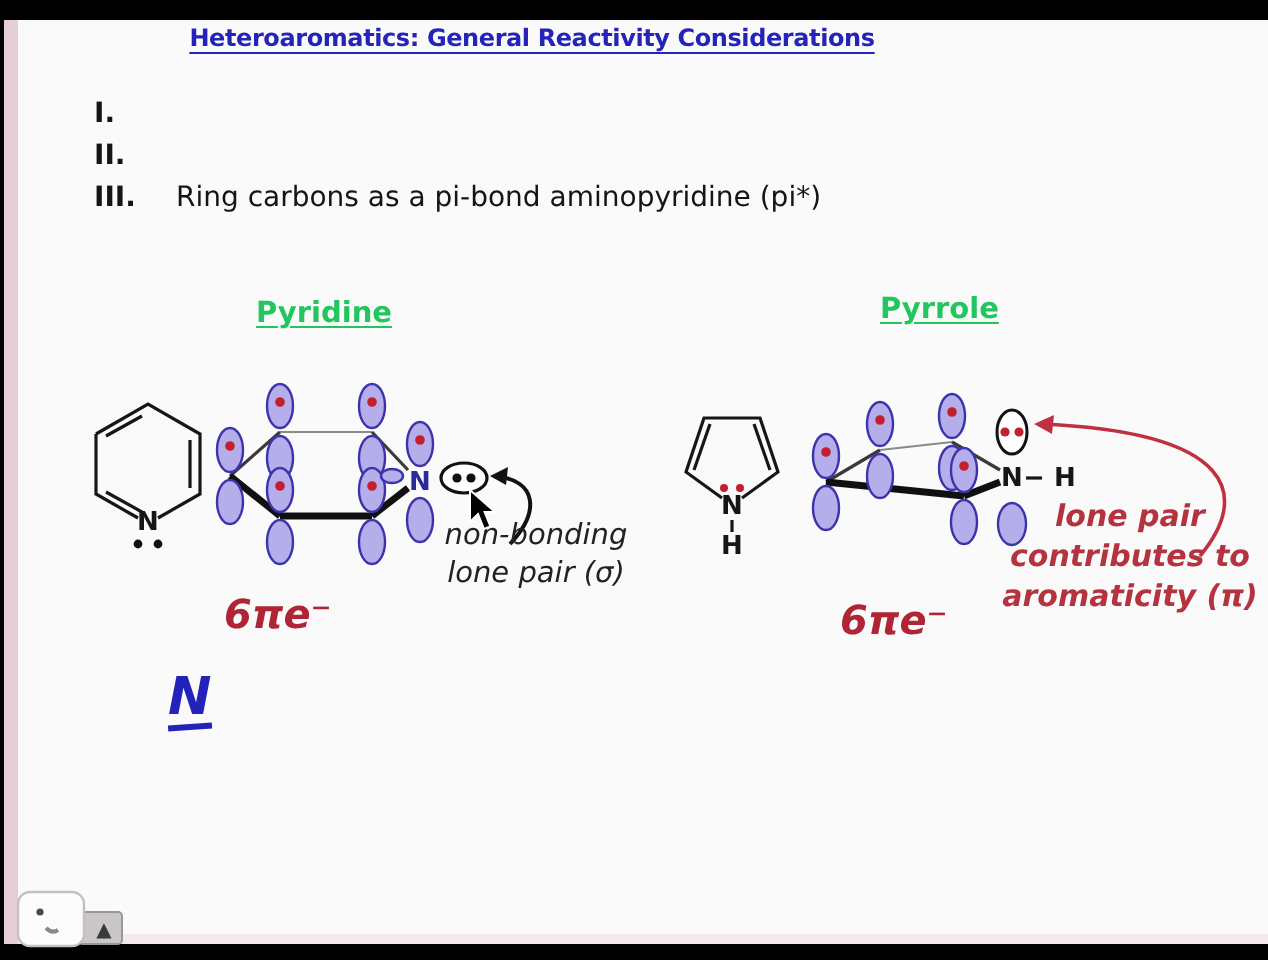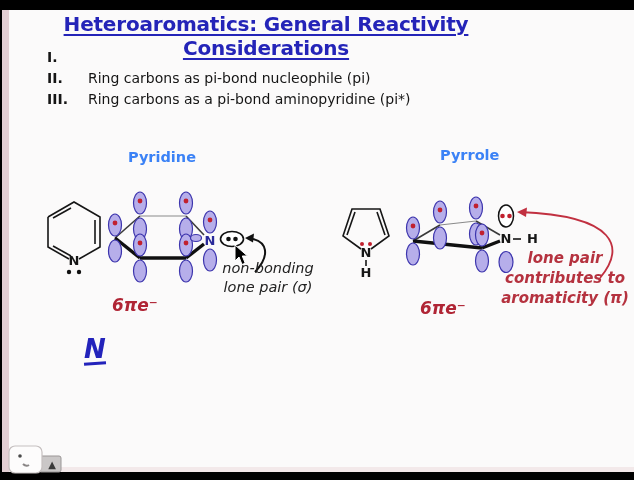--- a/index.html
+++ b/index.html
@@ -4,30 +4,30 @@
 <style>
   html,body{margin:0;padding:0;background:#000;}
   #stage{position:relative;width:634px;height:480px;background:#000;overflow:hidden;
          font-family:"DejaVu Sans","Liberation Sans",sans-serif;}
   #content{position:absolute;left:2px;top:10px;width:632px;height:462px;background:#fbfafa;}
   #left-border{position:absolute;left:0;top:0;width:7px;height:100%;background:#e3cfd4;}
   #bottom-border{position:absolute;left:7px;bottom:0;width:625px;height:5px;background:#f3e9ea;}
 
   .abs{position:absolute;}
   #slide-title{left:0;top:12px;width:532px;text-align:center;color:#2424b8;font-weight:bold;
-    font-size:20px;letter-spacing:-0.2px;text-decoration:underline;text-underline-offset:3px;}
+    font-size:12px;letter-spacing:-0.2px;text-decoration:underline;text-underline-offset:3px;}
   #outline{left:47px;top:47px;font-size:14px;color:#151515;}
   .outline-row{display:flex;line-height:21px;}
   .outline-numeral{width:41px;font-weight:bold;}
-  .section-heading{color:#3b82f6;font-weight:bold;font-size:14.5px;
-    text-underline-offset:2px;}
+  .section-heading{color:#22c55e;font-weight:bold;font-size:14.5px;
+    text-decoration:underline;text-underline-offset:2px;}
   #pyridine-heading{left:128px;top:149px;}
   #pyrrole-heading{left:440px;top:147px;}
 
-  .electron-count{color:#b02535;font-weight:bold;font-size:17px;font-style:italic;}
+  .electron-count{color:#b02535;font-weight:bold;font-size:20px;font-style:italic;}
   #pyridine-electrons{left:112px;top:295px;}
   #pyrrole-electrons{left:420px;top:298px;}
 
   #pyridine-annotation{left:213px;top:259px;width:110px;text-align:center;
     font-style:italic;font-size:14.5px;line-height:19px;color:#222;}
   #pyrrole-annotation{left:498px;top:248px;width:134px;text-align:center;
     font-style:italic;font-weight:bold;font-size:15px;line-height:20px;color:#b5323f;}
 
   #ink-n{left:84px;top:334px;color:#2323bb;font-weight:bold;font-style:italic;font-size:26px;}
   #ink-n .ink-underline{display:block;height:2.5px;background:#2323bb;margin-top:-2px;
@@ -57,21 +57,20 @@
   </div>
 
   <div class="abs" id="slide-title">Heteroaromatics: General Reactivity Considerations</div>
 
   <div class="abs" id="outline">
     <div class="outline-row">
       <span class="outline-numeral">I.</span>
     </div>
     <div class="outline-row">
       <span class="outline-numeral">II.</span>
-      <span>Ring carbons as pi-bond nucleophile (pi)</span>
     </div>
     <div class="outline-row">
       <span class="outline-numeral">III.</span>
       <span>Ring carbons as a pi-bond aminopyridine (pi*)</span>
     </div>
   </div>
 
   <div class="abs section-heading" id="pyridine-heading">Pyridine</div>
   <div class="abs section-heading" id="pyrrole-heading">Pyrrole</div>
 

